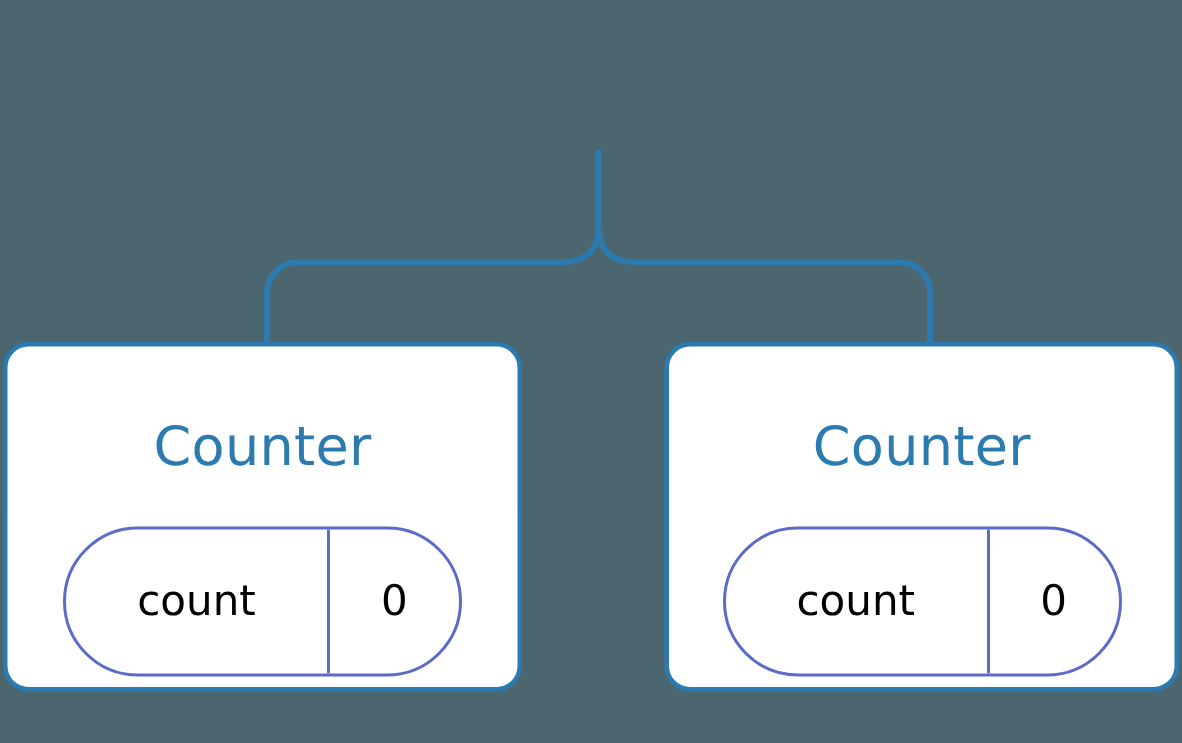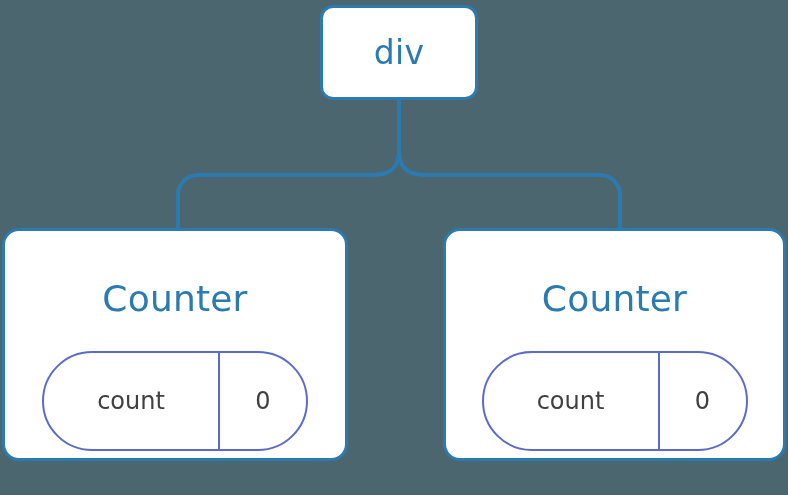--- a/index.html
+++ b/index.html
@@ -99,40 +99,37 @@
     border-right: 2px solid #5c6bc8;
     box-sizing: border-box;
   }
   .pill-val {
     flex: 1 1 auto;
     display: flex;
     align-items: center;
     justify-content: center;
   }
   .pill-text {
-    font-size: 24px;
-    color: #404040;
+    font-size: 28px;
+    color: #000000;
     line-height: 1;
   }
 </style>
 </head>
 <body>
 
 <div id="stage">
 
   <svg id="connector-layer" viewBox="0 0 788 495" width="788" height="495" xmlns="http://www.w3.org/2000/svg">
 
     <path d="M 399 100 L 399 150" fill="none" stroke="#2b7ab0" stroke-width="4" stroke-linecap="butt"></path>
     <path d="M 399 150 C 399 172, 386 175, 370 175 L 198 175 A 20 20 0 0 0 178 195 L 178 232" fill="none" stroke="#2b7ab0" stroke-width="4" stroke-linecap="butt"></path>
     <path d="M 399 150 C 399 172, 412 175, 428 175 L 600 175 A 20 20 0 0 1 620 195 L 620 232" fill="none" stroke="#2b7ab0" stroke-width="4" stroke-linecap="butt"></path>
   </svg>
 
-  <div class="node-box" id="node-root">
-    <span class="root-label">div</span>
-  </div>
 
   <div class="node-box node-child" id="node-child-left">
     <span class="child-title">Counter</span>
     <div class="state-pill">
       <div class="pill-key">
         <span class="pill-text">count</span>
       </div>
       <div class="pill-val">
         <span class="pill-text">0</span>
       </div>

